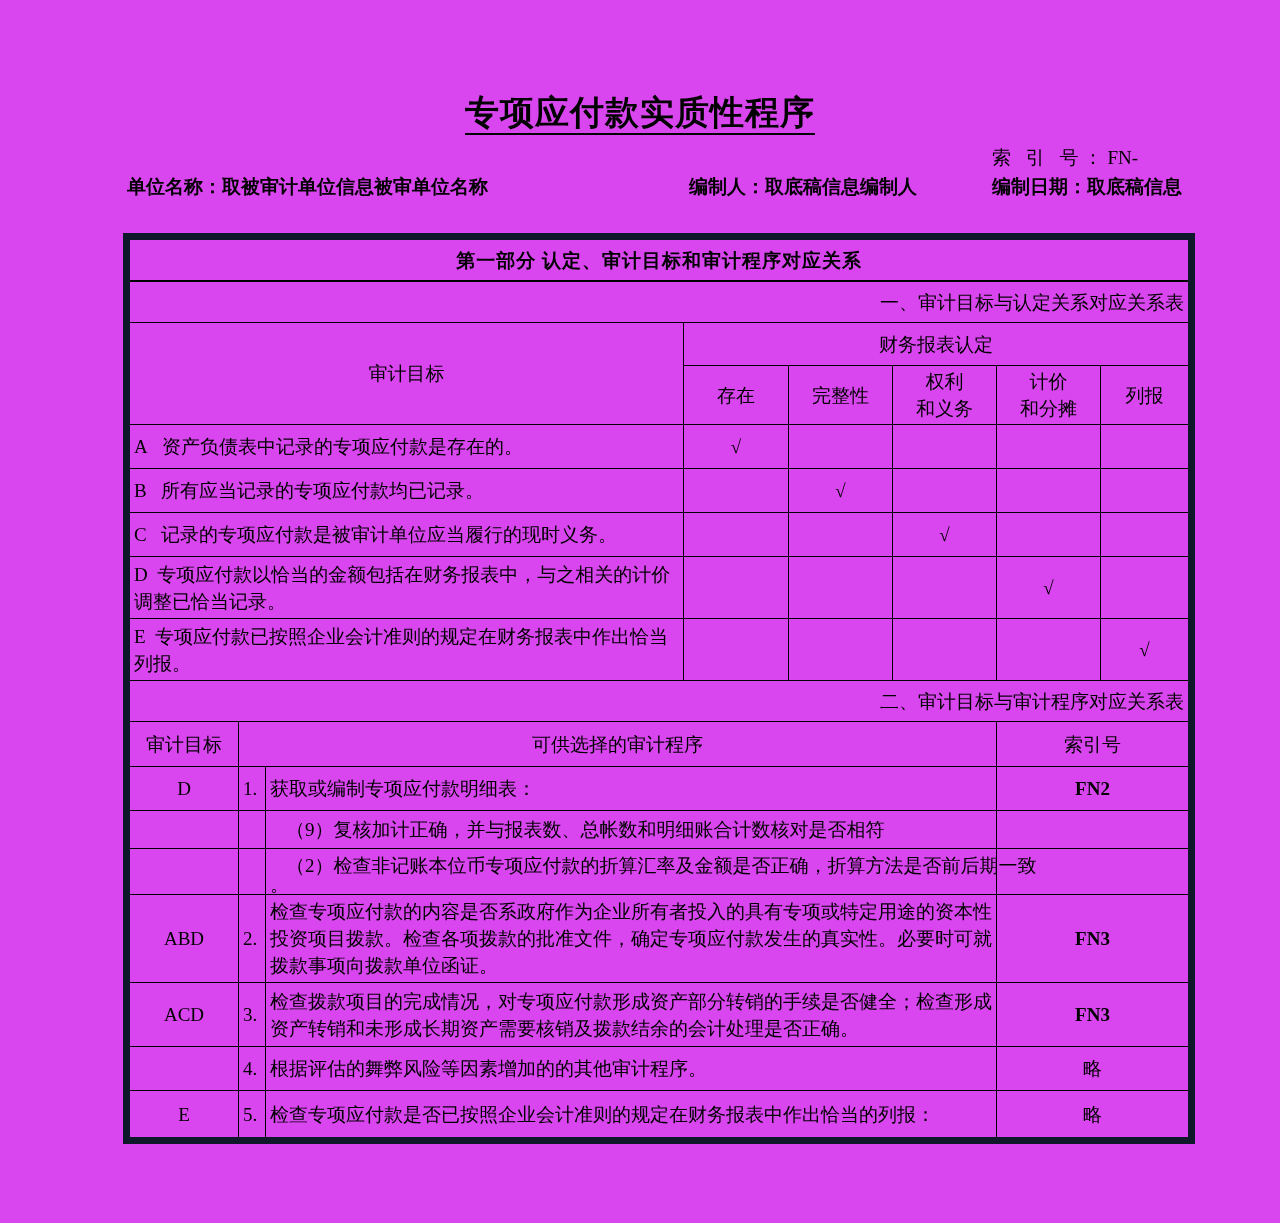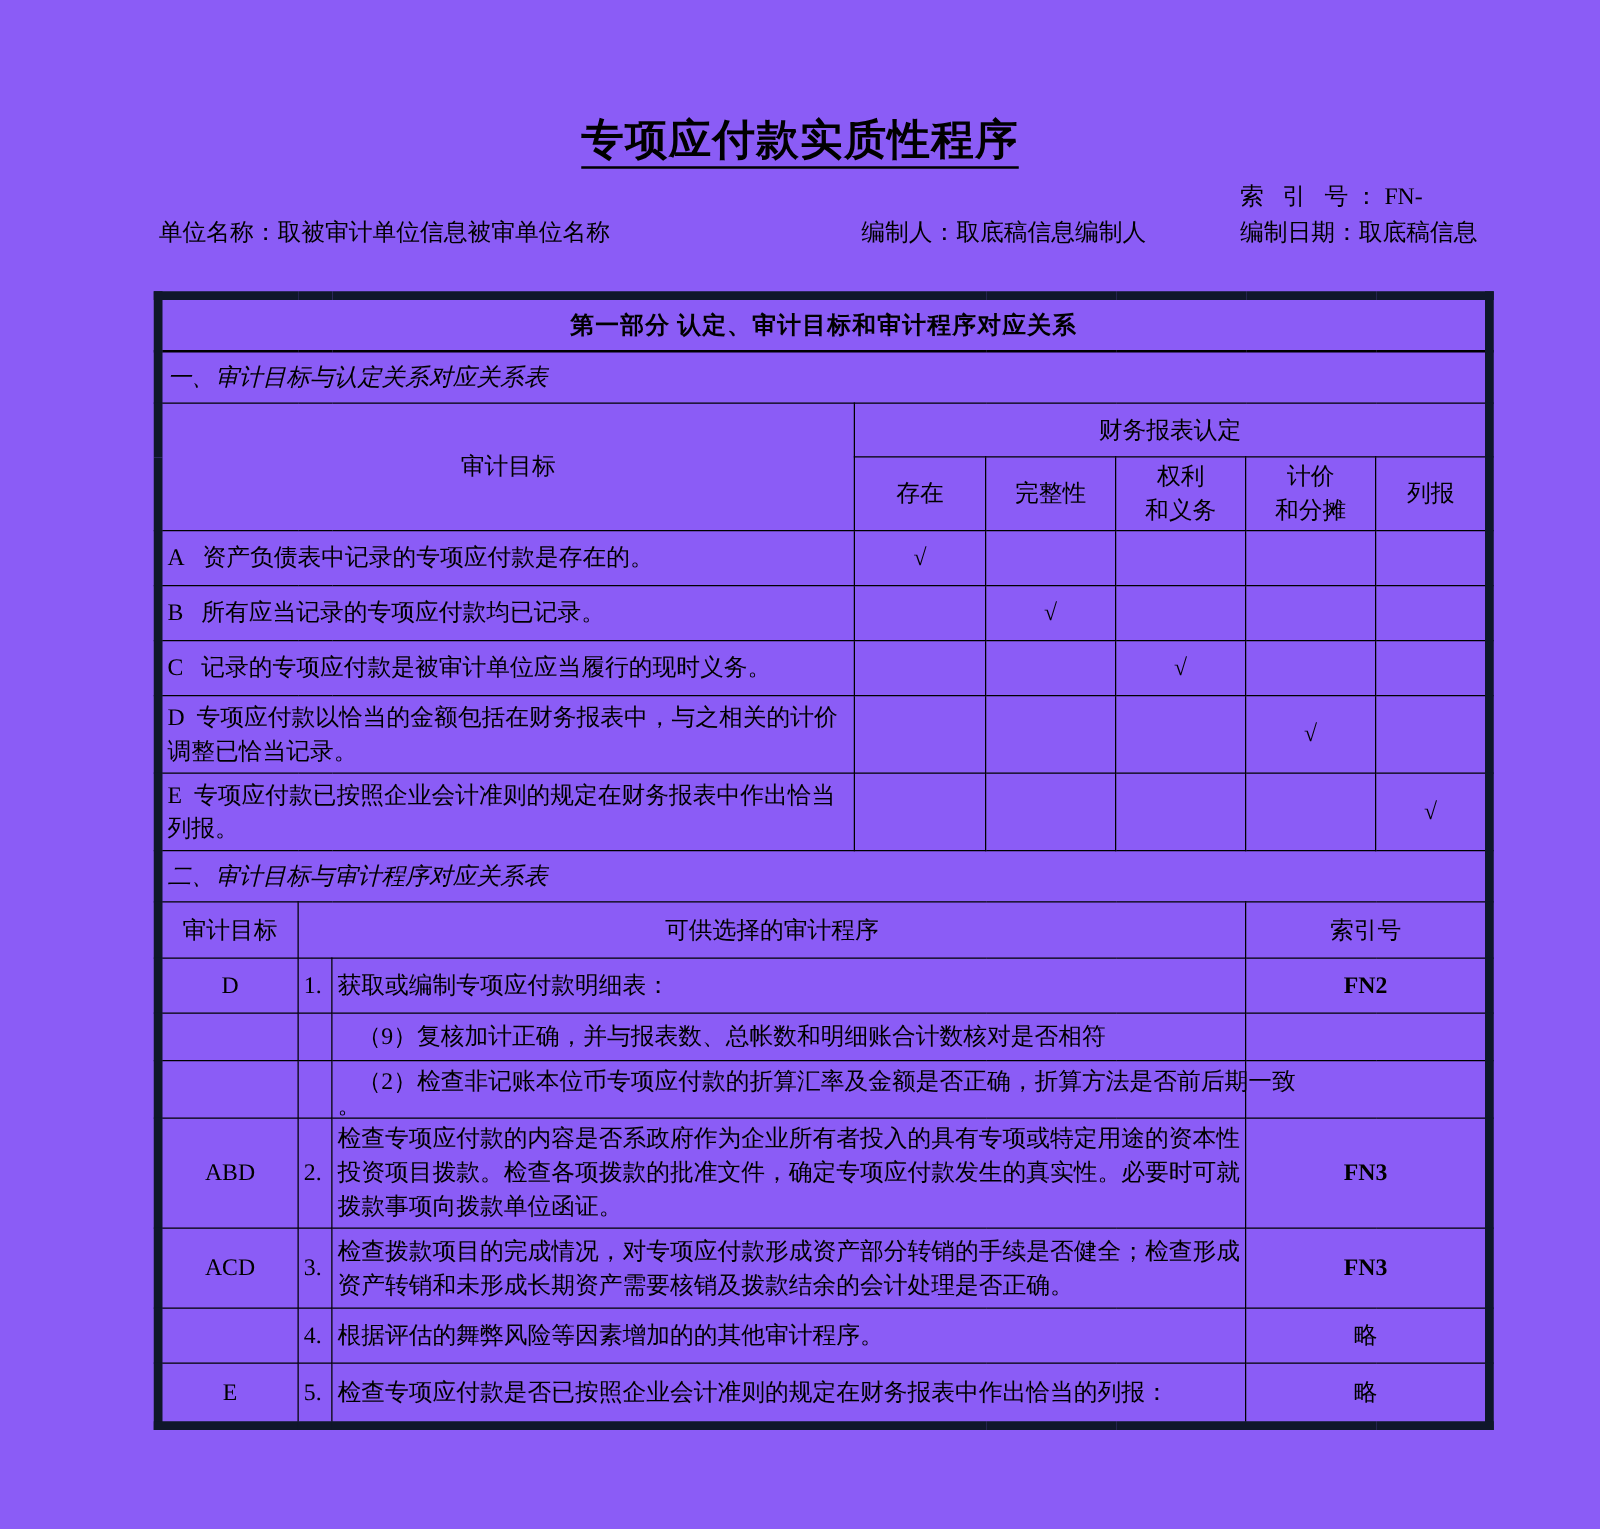--- a/index.html
+++ b/index.html
@@ -13,21 +13,21 @@
     width: 1280px;
     height: 1223px;
     overflow: hidden;
     position: relative;
   }
 
   .page {
     position: relative;
     width: 1280px;
     height: 1223px;
-    background: #8b5cf6;
+    background: #d946ef;
   }
 
   
   .doc-title {
     position: absolute;
     top: 92px;
     left: 0;
     width: 1280px;
     text-align: center;
     font-size: 34px;
@@ -52,21 +52,21 @@
     line-height: 30px;
   }
   .meta .row {
     position: absolute;
     left: 0;
     width: 1185px;
     height: 30px;
     white-space: nowrap;
   }
   .meta .row.r0 { top: 0px; }
-  .meta .row.r1 { top: 29px; }
+  .meta .row.r1 { top: 29px; font-weight: bold; }
   .meta .row.r2 { top: 62px; }
 
   .meta .colA { position: absolute; left: 127px; top: 0; }
   .meta .colB { position: absolute; left: 689px; top: 0; }
   .meta .colC { position: absolute; left: 992px; top: 0; }
 
   .meta .label-sp {
     letter-spacing: 5px;
   }
 
@@ -94,25 +94,24 @@
 
   td.section-title {
     text-align: center;
     font-weight: bold;
     font-size: 20px;
     height: 36px;
     letter-spacing: 1px;
     border-bottom: 2px solid #000 !important;
   }
   td.sub-title {
-    text-align: left;
+    text-align: right;
     height: 36px;
     padding-left: 8px;
     font-size: 19px;
-    font-style: italic;
   }
 
   td.obj-head {
     text-align: center;
     vertical-align: middle;
     font-size: 19px;
   }
   td.assert-head {
     text-align: center;
     font-size: 19px;

